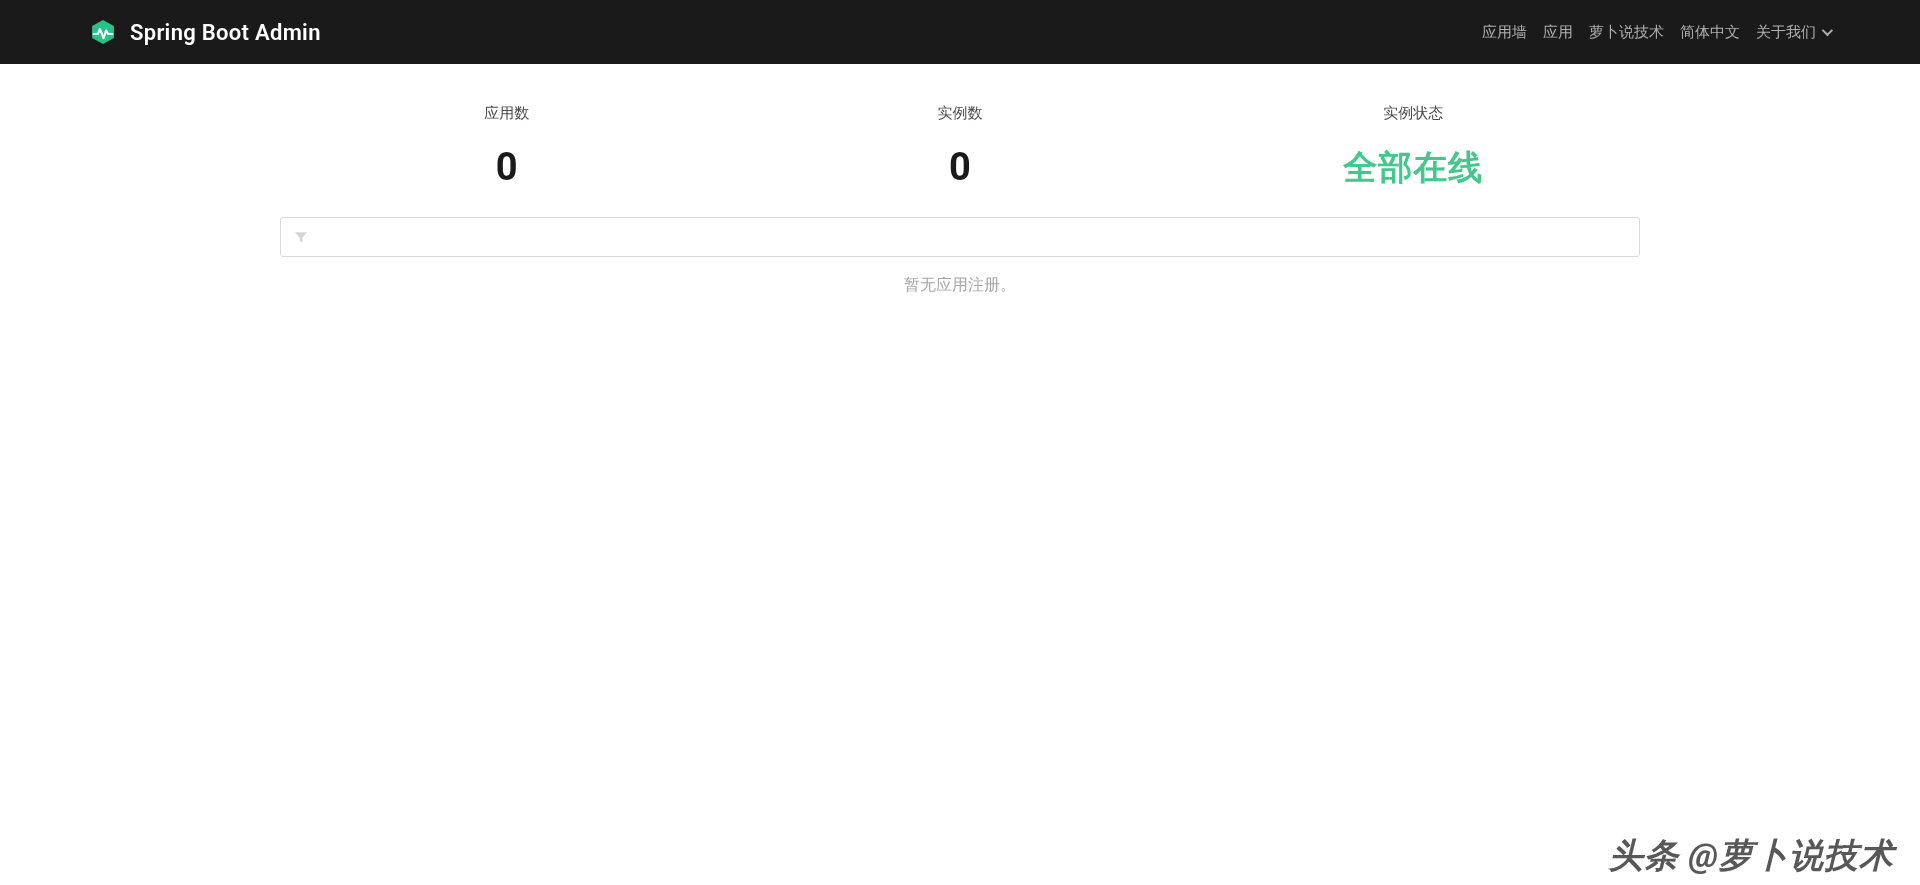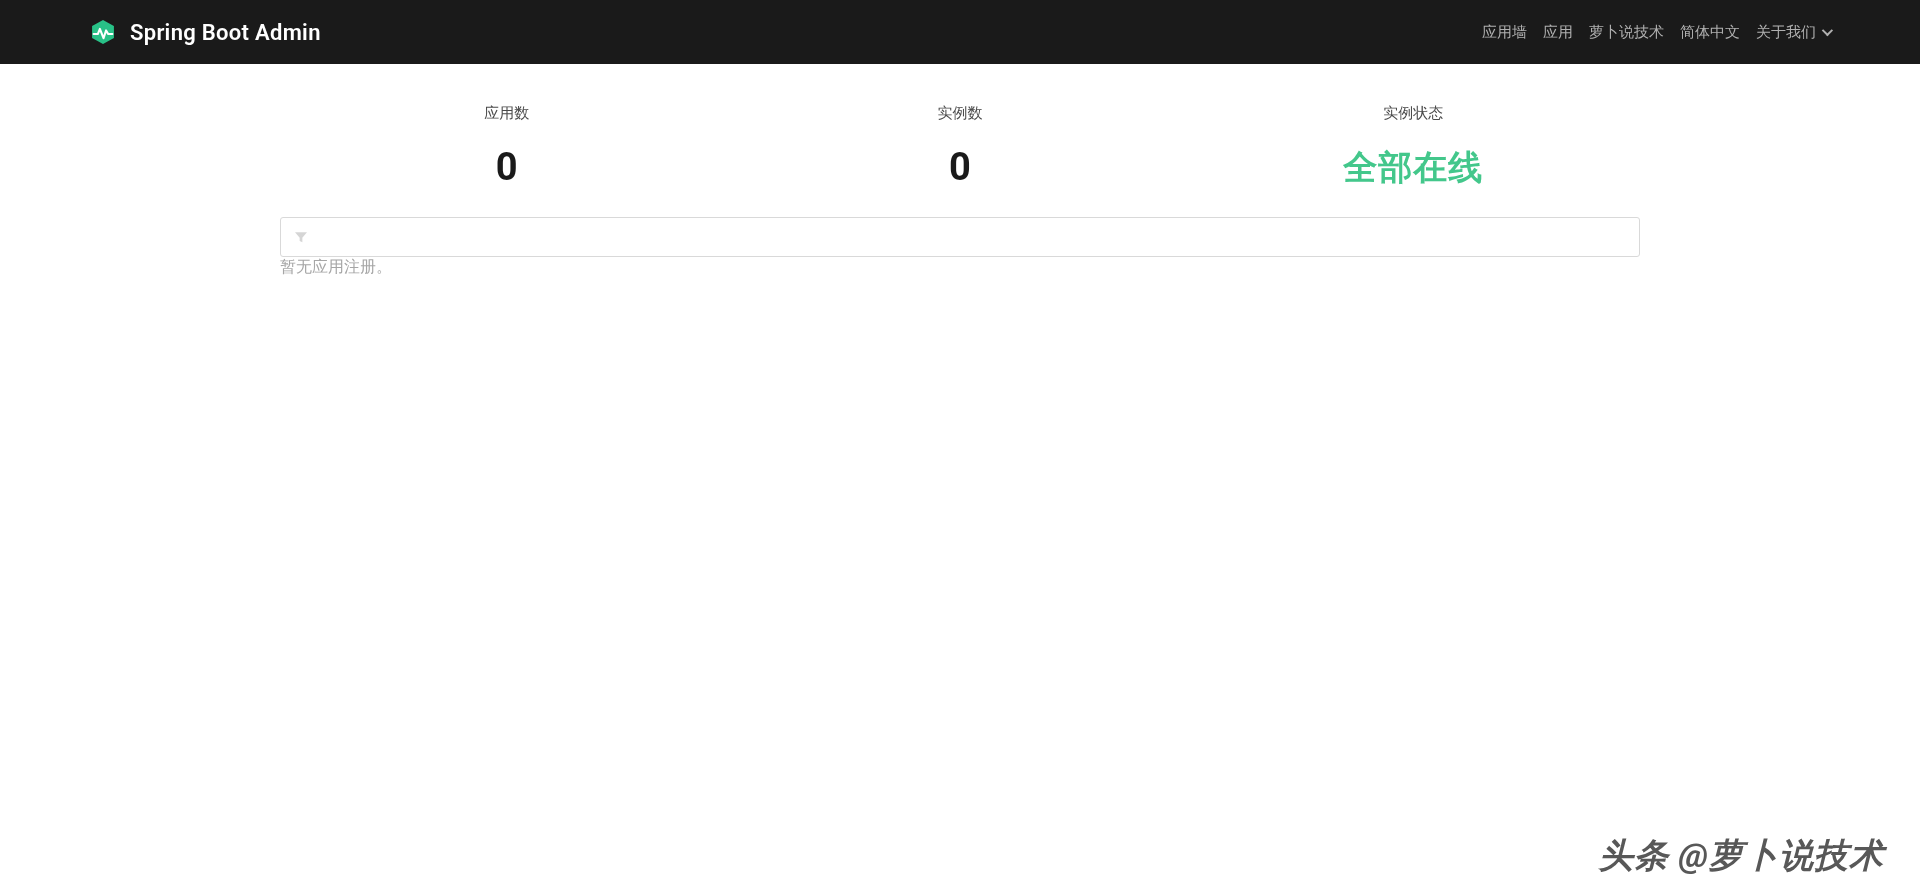--- a/index.html
+++ b/index.html
@@ -103,26 +103,28 @@
   }
   .filter-input {
     border: none;
     outline: none;
     flex: 1;
     padding-left: 10px;
     font-size: 15px;
     background: transparent;
   }
   .empty-message {
+    margin-top: 18px;
     color: #a6a6a6;
     font-size: 16px;
+    text-align: center;
   }
   .watermark {
     position: fixed;
-    right: 36px;
+    right: 26px;
     bottom: 6px;
     font-size: 34px;
     font-weight: 700;
     color: #4a4a4a;
     font-style: italic;
     letter-spacing: 1px;
     opacity: 0.92;
   }
 </style>
 </head>

